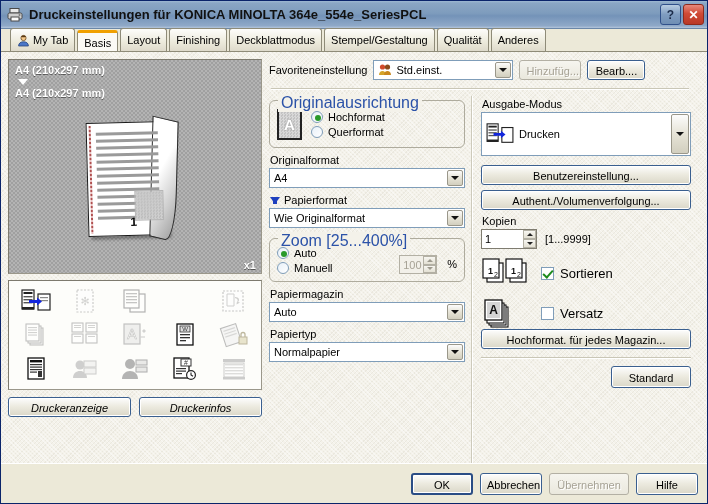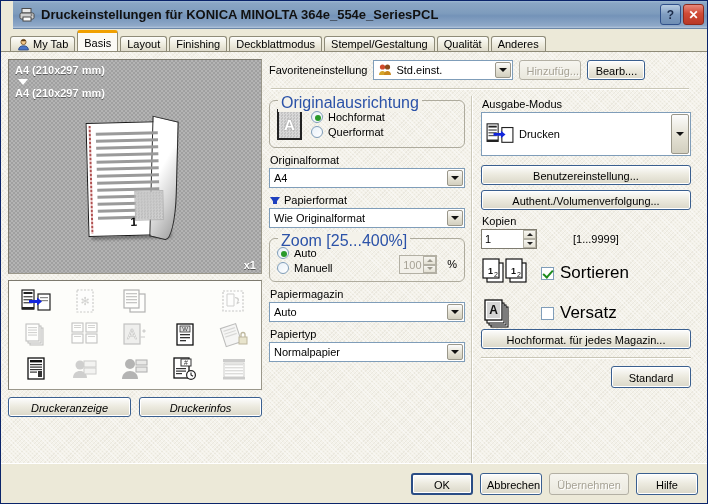--- a/index.html
+++ b/index.html
@@ -17,21 +17,20 @@
     background:#ece9d8;
     display:flex;flex-direction:column;
   }
   
   .titlebar{
     height:28px;flex:0 0 28px;
     background:linear-gradient(to bottom,#9db8d2 0%,#8aa6c4 8%,#7e9cbd 45%,#7493b8 55%,#8fa9c8 92%,#b4c6db 100%);
     border-bottom:1px solid #6b87a8;
     display:flex;align-items:center;padding:0 3px 0 5px;
     box-sizing:border-box;
-    margin-left:12px;
   }
   .title-icon{width:18px;height:18px;flex:0 0 18px;position:relative;margin-right:5px;}
   .title-text{
     flex:1;font-size:13px;font-weight:bold;color:#111;
     white-space:nowrap;overflow:hidden;letter-spacing:0px;
   }
   .tbtn{
     width:21px;height:21px;margin-left:2px;flex:0 0 21px;
     border:1px solid #30508a;border-radius:3px;
     display:flex;align-items:center;justify-content:center;
@@ -42,21 +41,21 @@
   .tbtn.close{background:linear-gradient(to bottom,#e88a7c,#d04a35 45%,#b93825);border-color:#8d2a1c;}
 
   
   .tabstrip{
     flex:0 0 22px;height:22px;position:relative;
     padding-left:9px;box-sizing:border-box;
     background:#ece9d8;
     display:flex;align-items:flex-end;
   }
   .tab{
-    height:15px;box-sizing:border-box;
+    height:23px;box-sizing:border-box;
     padding:0 6px;margin-right:2px;
     background:linear-gradient(to bottom,#fdfdfb,#eceadb 60%,#dedacb);
     border:1px solid #8e8b78;border-bottom:none;
     border-radius:3px 3px 0 0;
     display:flex;align-items:center;gap:3px;
     font-size:11px;color:#000;white-space:nowrap;cursor:default;
   }
   .tab.active{
     height:21px;
     background:#fbfaf5;
@@ -228,25 +227,25 @@
   .spin .btns span{flex:1;background:linear-gradient(to bottom,#f7f6f1,#e3e0d3);border:1px solid #b3b0a4;display:flex;align-items:center;justify-content:center;box-sizing:border-box;}
   .tiny-up{width:0;height:0;border-left:3px solid transparent;border-right:3px solid transparent;border-bottom:3px solid #9d9a8e;}
   .tiny-dn{width:0;height:0;border-left:3px solid transparent;border-right:3px solid transparent;border-top:3px solid #9d9a8e;}
   .spin.active{border-color:#7f7c70;background:#fff;color:#000;}
   .spin.active .tiny-up{border-bottom-color:#222;}
   .spin.active .tiny-dn{border-top-color:#222;}
 
   .rbtn{width:100%;margin-bottom:5px;}
   .kopien-row{display:flex;align-items:center;gap:8px;}
   .spin-k{width:56px;height:20px;}
-  .range{font-size:11px;margin-left:28px;}
+  .range{font-size:11px;}
 
   .finrow{display:flex;align-items:center;gap:14px;margin-top:8px;}
   .finicon{width:46px;flex:0 0 46px;height:32px;position:relative;}
-  .check{display:flex;align-items:center;gap:6px;font-size:17px;cursor:default;}
+  .check{display:flex;align-items:center;gap:6px;font-size:13px;cursor:default;}
   .cbox{
     width:13px;height:13px;border:1px solid #7f9db9;background:#fff;box-sizing:border-box;
     position:relative;flex:0 0 13px;
   }
   .cbox.on:after{
     content:"";position:absolute;left:3px;top:0px;width:4px;height:8px;
     border:solid #1d8a1d;border-width:0 2px 2px 0;transform:rotate(42deg);
   }
 
   

